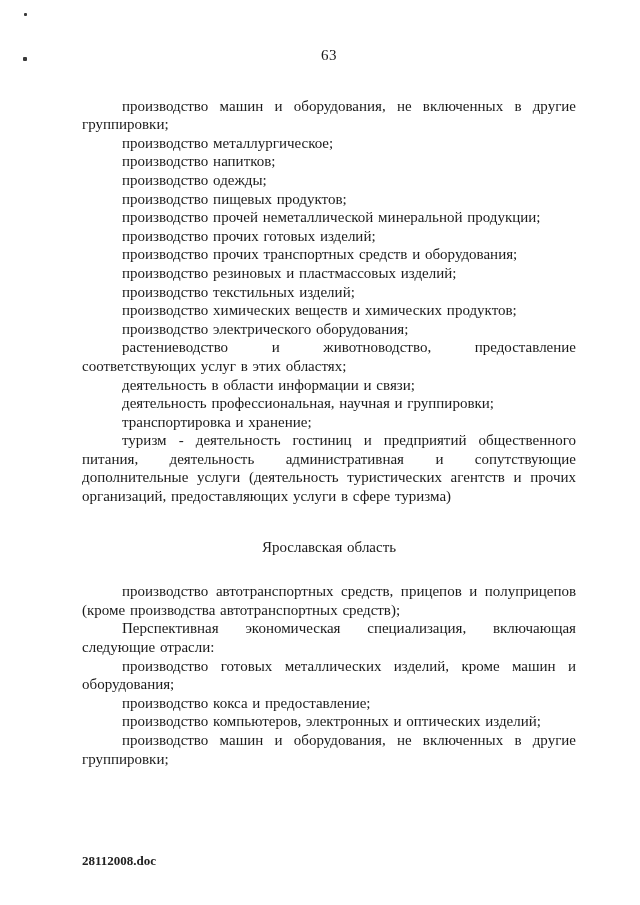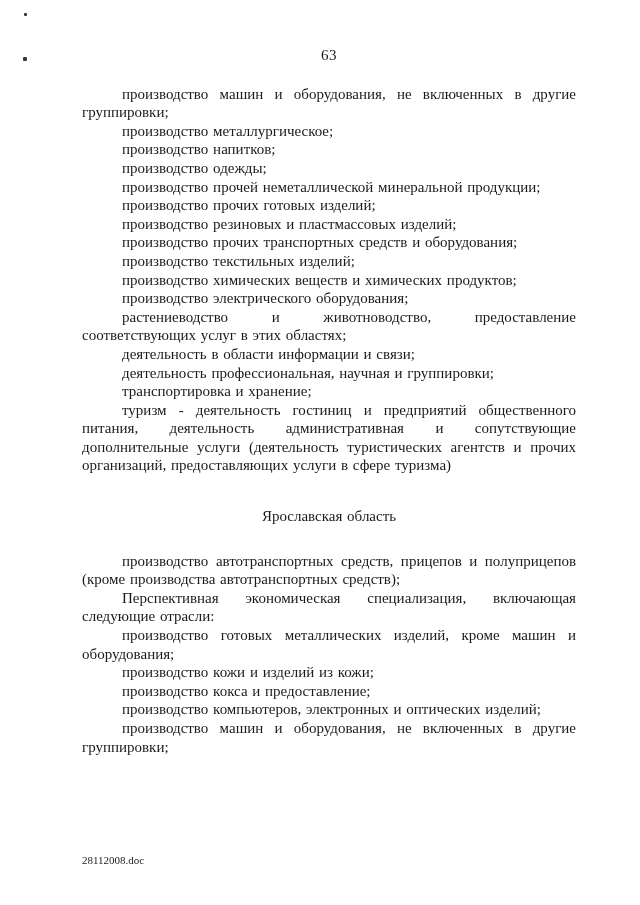--- a/index.html
+++ b/index.html
@@ -30,21 +30,21 @@
     width: 494px;
   }
   .page-number {
     margin-top: 46px;
     text-align: center;
     font-size: 15px;
     line-height: 18.6px;
     letter-spacing: 0.5px;
   }
   .body-text {
-    margin-top: 20px;
+    margin-top: 32px;
     font-size: 15px;
     line-height: 18.6px;
     text-align: justify;
   }
   .body-text p {
     margin: 0;
     padding: 0;
     text-indent: 40px;
     word-spacing: 1px;
   }
@@ -52,62 +52,63 @@
     text-align: center;
     text-indent: 0 !important;
     margin-top: 32px !important;
     margin-bottom: 26px !important;
     word-spacing: 1px;
   }
   .footer {
     position: absolute;
     left: 82px;
     top: 855px;
-    font-size: 11px;
+    font-size: 13px;
     line-height: 11px;
     color: #222;
+    font-weight: bold;
   }
 </style>
 </head>
 <body>
 
 <div class="page">
 
   <span class="speck speck-1"></span>
   <span class="speck speck-2"></span>
 
   <div class="content">
 
     <div class="page-number">63</div>
 
     <div class="body-text">
 
       <p>производство машин и оборудования, не включенных в другие группировки;</p>
       <p>производство металлургическое;</p>
       <p>производство напитков;</p>
       <p>производство одежды;</p>
+      <p>производство пищевых продуктов;</p>
       <p>производство прочей неметаллической минеральной продукции;</p>
       <p>производство прочих готовых изделий;</p>
+      <p>производство прочих транспортных средств и оборудования;</p>
       <p>производство резиновых и пластмассовых изделий;</p>
-      <p>производство прочих транспортных средств и оборудования;</p>
       <p>производство текстильных изделий;</p>
       <p>производство химических веществ и химических продуктов;</p>
       <p>производство электрического оборудования;</p>
       <p>растениеводство и животноводство, предоставление соответствующих услуг в этих областях;</p>
       <p>деятельность в области информации и связи;</p>
       <p>деятельность профессиональная, научная и группировки;</p>
       <p>транспортировка и хранение;</p>
       <p>туризм - деятельность гостиниц и предприятий общественного питания, деятельность административная и сопутствующие дополнительные услуги (деятельность туристических агентств и прочих организаций, предоставляющих услуги в сфере туризма)</p>
 
       <p class="section-heading">Ярославская область</p>
 
       <p>производство автотранспортных средств, прицепов и полуприцепов (кроме производства автотранспортных средств);</p>
       <p>Перспективная экономическая специализация, включающая следующие отрасли:</p>
       <p>производство готовых металлических изделий, кроме машин и оборудования;</p>
-      <p>производство кожи и изделий из кожи;</p>
       <p>производство кокса и предоставление;</p>
       <p>производство компьютеров, электронных и оптических изделий;</p>
       <p>производство машин и оборудования, не включенных в другие группировки;</p>
 
     </div>
   </div>
 
   <div class="footer">28112008.doc</div>
 
 </div>

